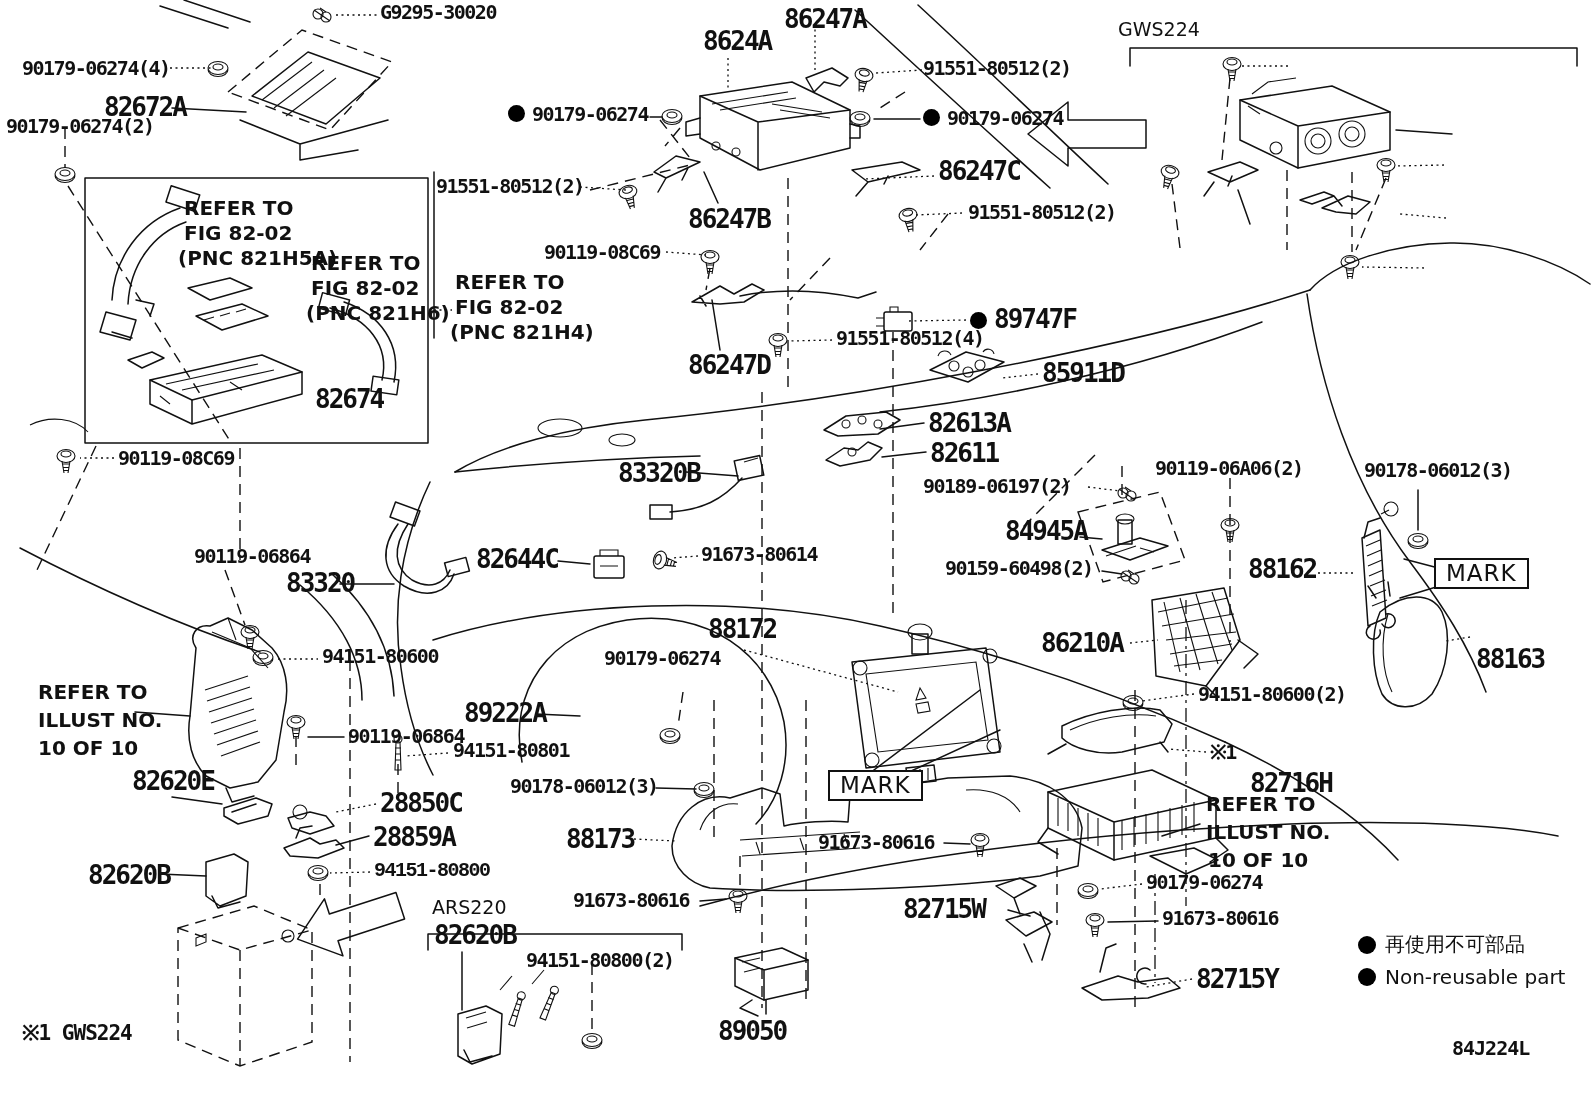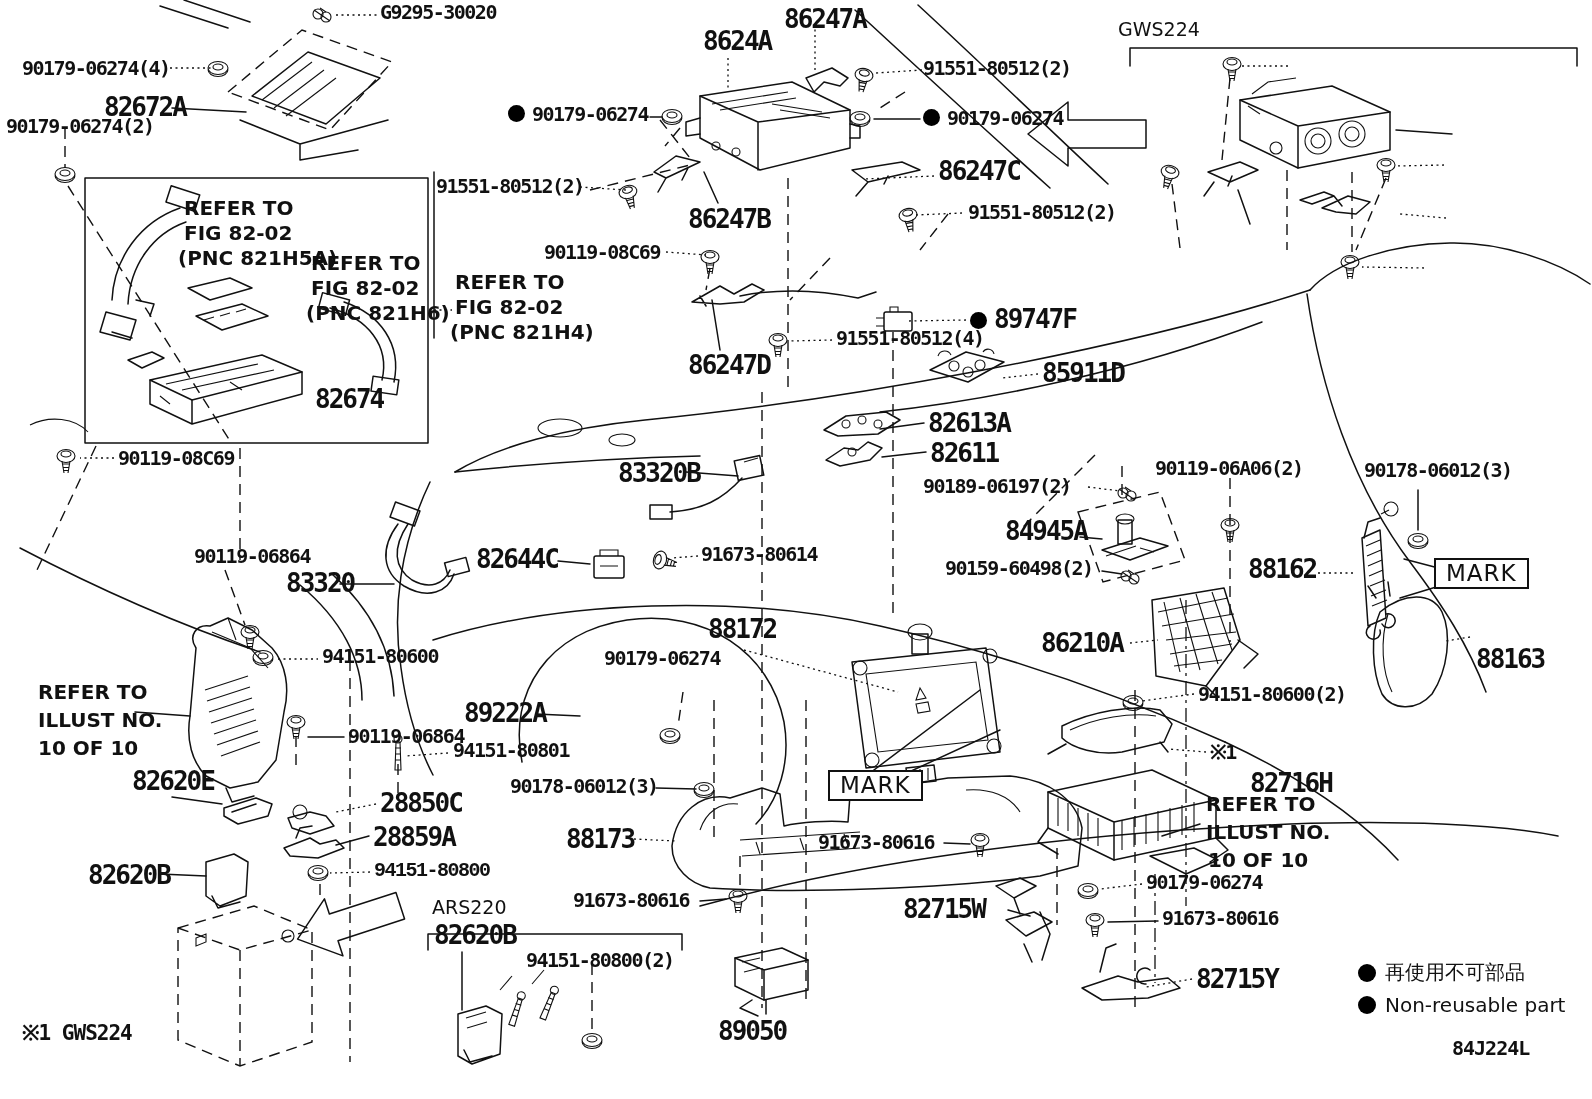--- a/index.html
+++ b/index.html
@@ -19,21 +19,21 @@
   .label .dot { display:none; }
   .label.with-dot .dot { display:inline-block; width:17px; height:17px; border-radius:50%;
                          background:#000; margin-right:7px; vertical-align:-1px; }
   .s-pn  { font-size:20px; letter-spacing:-1.5px; }
   .s-big { font-size:26px; letter-spacing:-2px; }
   .s-ref { font-size:20px; letter-spacing:0; font-family:"DejaVu Sans","Liberation Sans",sans-serif; font-weight:bold; }
   .s-tag { font-size:19px; letter-spacing:0; font-family:"DejaVu Sans","Liberation Sans",sans-serif; font-weight:normal; }
   .s-mark{ font-size:23px; letter-spacing:1px; font-family:"DejaVu Sans","Liberation Sans",sans-serif;
            border:2.5px solid #111; padding:1px 10px 2px; background:#fff; font-weight:normal; }
   .legend { position:absolute; left:1358px; top:931px; font-family:"DejaVu Sans","Liberation Sans",sans-serif;
-            font-size:20px; font-weight:normal;margin-top:28px; }
+            font-size:20px; font-weight:normal; }
   .legend-row { display:flex; align-items:center; margin-bottom:7px; white-space:nowrap; }
   .legend-row .ldot { width:18px; height:18px; border-radius:50%; background:#000; margin-right:9px; flex:0 0 auto; }
   .footnote { position:absolute; left:22px; top:1018px; font-size:21px; font-weight:bold; letter-spacing:-1px; }
   .drawing-code { position:absolute; left:1452px; top:1036px; font-size:20px; font-weight:bold; letter-spacing:-1px;text-align:center; }
 </style>
 </head>
 <body>
 
 <div class="stage">
 

